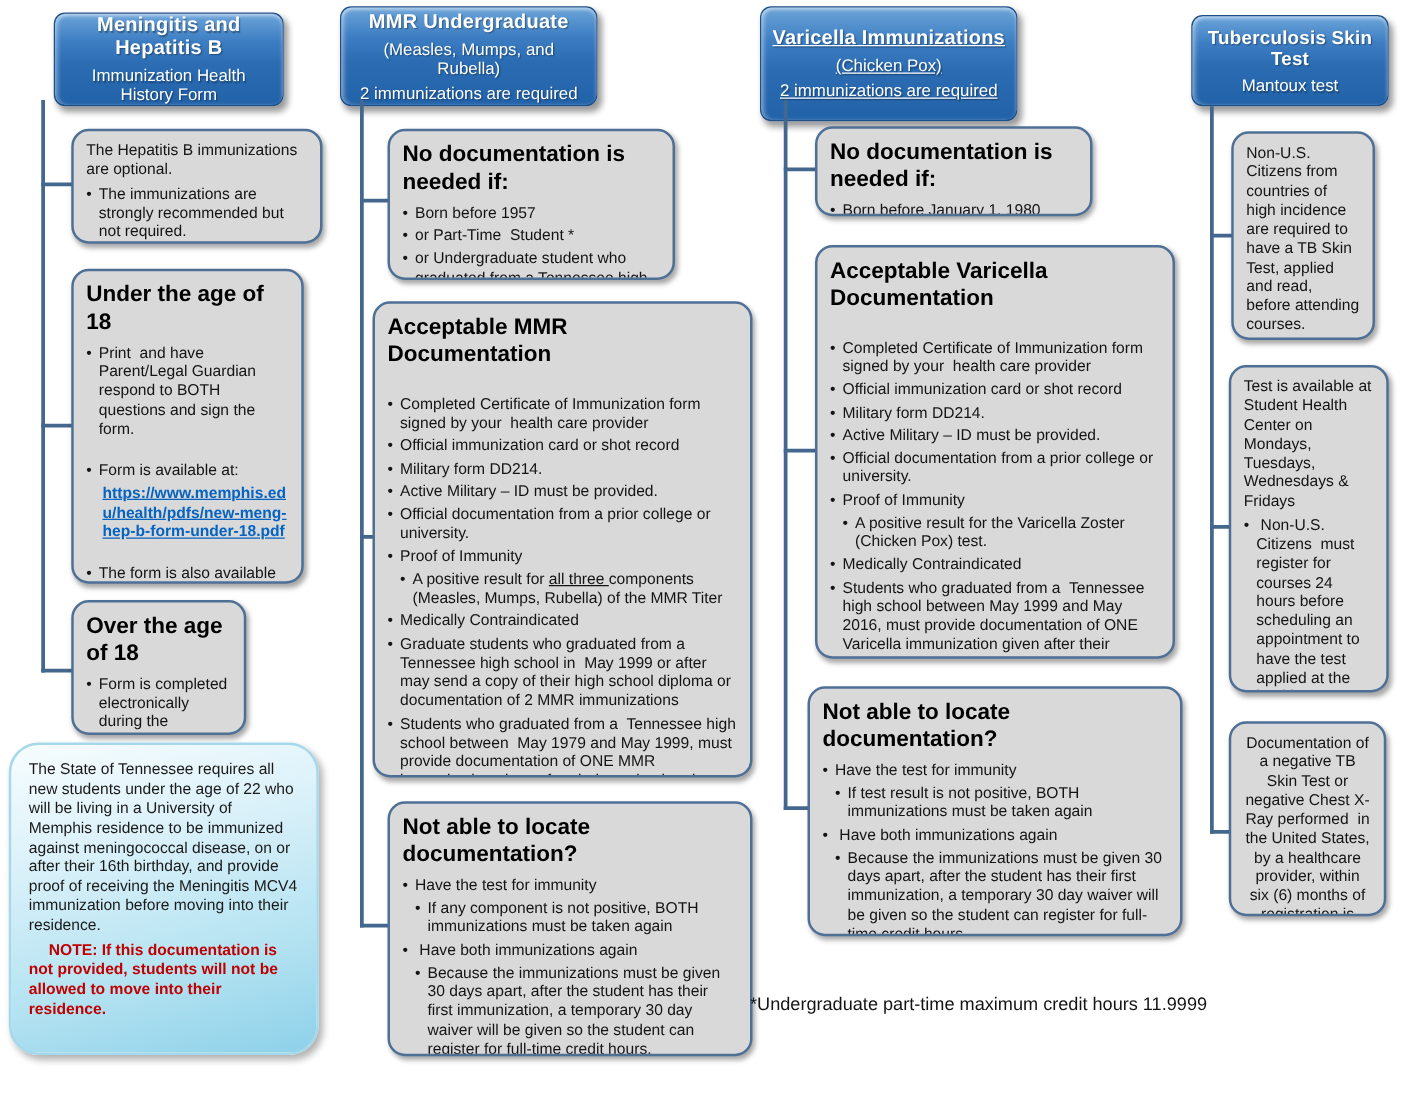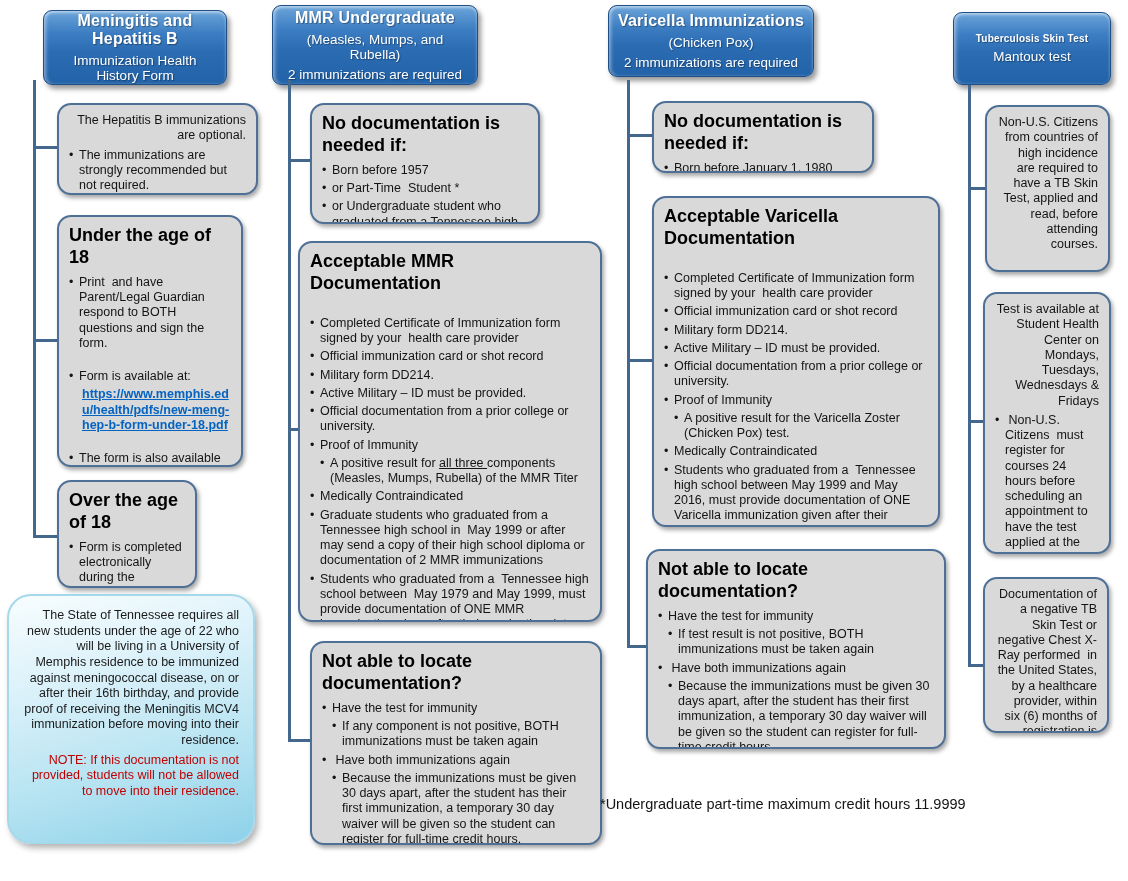--- a/index.html
+++ b/index.html
@@ -36,30 +36,30 @@
     position:absolute; box-sizing:border-box; overflow:hidden;
     background:linear-gradient(165deg,#f7fdfe 0%,#ddf2fa 30%,#b3e2f1 70%,#8dd1e9 100%);
     border:2px solid #a5d8ea; border-radius:24px;
     padding:12px 14px; font-size:12.5px; line-height:1.25; color:#1a1a1a;
     box-shadow:3px 4px 6px rgba(0,0,0,0.30);
     white-space:pre-wrap;
   }
   
   .blk{margin:0 0 3px 0;}
   .blk-heading{font-weight:bold; font-size:18px; margin-bottom:6px; color:#000;}
-  .blk-para{margin-bottom:4px;text-align:right;}
+  .blk-para{margin-bottom:4px;}
   .blk-bullet{padding-left:10px; position:relative;}
   .blk-bullet > .marker{position:absolute; left:0; top:0;}
   .blk-sub{margin-left:10px; padding-left:10px; position:relative;}
   .blk-sub > .marker{position:absolute; left:0; top:0;}
   .blk-linkline{padding-left:13px;}
   .blk-gap{height:12px;}
   .b{font-weight:normal;}
   .u{text-decoration:underline;}
-  .red{color:#c00000; font-weight:normal;}
+  .red{color:#c00000; font-weight:bold;margin-left:16px;}
   .link{color:#0563c1; text-decoration:underline; font-weight:bold; overflow-wrap:anywhere; cursor:pointer;}
   
   .spine,.stub{position:absolute; background:#44678e;}
   .spine{width:3px;}
   .stub{height:3px;}
   
   .footnotes{
     position:absolute; right:8px; top:794px; width:520px;
     font-size:14.5px; line-height:21.5px; color:#141414;
   }
@@ -90,44 +90,44 @@
   </div>
   <div class="spine" style="left:288px; top:80px; height:662px;"></div>
   <div class="stub" style="left:288px; top:159px; width:23px;"></div>
   <div class="stub" style="left:288px; top:428px; width:12px;"></div>
   <div class="stub" style="left:288px; top:739px; width:23px;"></div>
 
   <div class="gbox" style="left:310px; top:103px; width:230px; height:121px;"><div class="blk blk-heading"><span>No documentation is needed if:</span></div><div class="blk blk-bullet"><span class="marker">•</span><span>Born before 1957</span></div><div class="blk blk-bullet"><span class="marker">•</span><span>or Part-Time  Student *</span></div><div class="blk blk-bullet"><span class="marker">•</span><span>or </span><span class="b">Undergraduate</span><span> student who graduated from a </span><span class="b">Tennessee</span><span> high school in May 1999 or after</span></div></div>
   <div class="gbox" style="left:298px; top:241px; width:304px; height:381px;"><div class="blk blk-heading"><span>Acceptable MMR Documentation</span></div><div class="blk blk-gap"></div><div class="blk blk-bullet"><span class="marker">•</span><span>Completed Certificate of Immunization form signed by your  health care provider</span></div><div class="blk blk-bullet"><span class="marker">•</span><span>Official immunization card or shot record</span></div><div class="blk blk-bullet"><span class="marker">•</span><span>Military form DD214.</span></div><div class="blk blk-bullet"><span class="marker">•</span><span>Active Military – ID must be provided.</span></div><div class="blk blk-bullet"><span class="marker">•</span><span>Official documentation from a prior college or university.</span></div><div class="blk blk-bullet"><span class="marker">•</span><span>Proof of Immunity</span></div><div class="blk blk-sub"><span class="marker">•</span><span>A </span><span class="b">positive</span><span> result for </span><span class="u">all three </span><span>components (Measles, Mumps, Rubella) of the MMR Titer</span></div><div class="blk blk-bullet"><span class="marker">•</span><span>Medically Contraindicated</span></div><div class="blk blk-bullet"><span class="marker">•</span><span class="b">Graduate students</span><span> who graduated from a </span><span class="b">Tennessee</span><span> high school in  May 1999 or after may send a copy of their high school diploma or documentation of 2 MMR immunizations</span></div><div class="blk blk-bullet"><span class="marker">•</span><span>Students who graduated from a  </span><span class="b">Tennessee</span><span> high school between  May 1979 and May 1999, must provide documentation of </span><span class="b">ONE</span><span> MMR immunization </span><span class="b">given after their graduation date</span><span> or documentation of 2 MMR immunizations</span></div></div>
   <div class="gbox" style="left:310px; top:641px; width:292px; height:204px;"><div class="blk blk-heading"><span>Not able to locate documentation?</span></div><div class="blk blk-bullet"><span class="marker">•</span><span class="b">Have the test for immunity</span></div><div class="blk blk-sub"><span class="marker">•</span><span>If any component is not positive, BOTH immunizations must be taken again</span></div><div class="blk blk-bullet"><span class="marker">•</span><span class="b"> Have both immunizations again</span></div><div class="blk blk-sub"><span class="marker">•</span><span>Because the immunizations must be given 30 days apart, after the student has their first immunization, a temporary 30 day waiver will be given so the student can register for full-time credit hours.</span></div></div>
 
-  <div class="hdr" style="left:608px; top:5px; width:206px; height:72px;">
+  <div class="hdr" style="left:608px; top:5px; width:206px; height:92px;text-decoration:underline;">
     <div class="t1">Varicella  Immunizations</div>
     <div class="t2">(Chicken Pox)</div>
     <div class="t2">2 immunizations are required</div>
   </div>
   <div class="spine" style="left:627px; top:80px; height:568px;"></div>
   <div class="stub" style="left:627px; top:134px; width:26px;"></div>
   <div class="stub" style="left:627px; top:359px; width:26px;"></div>
   <div class="stub" style="left:627px; top:645px; width:20px;"></div>
 
   <div class="gbox" style="left:652px; top:101px; width:222px; height:72px;"><div class="blk blk-heading"><span>No documentation is needed if:</span></div><div class="blk blk-bullet"><span class="marker">•</span><span>Born before January 1, 1980</span></div><div class="blk blk-bullet"><span class="marker">•</span><span>or Part-Time Student *</span></div></div>
   <div class="gbox" style="left:652px; top:196px; width:288px; height:331px;"><div class="blk blk-heading"><span>Acceptable Varicella Documentation</span></div><div class="blk blk-gap"></div><div class="blk blk-bullet"><span class="marker">•</span><span>Completed Certificate of Immunization form signed by your  health care provider</span></div><div class="blk blk-bullet"><span class="marker">•</span><span>Official immunization card or shot record</span></div><div class="blk blk-bullet"><span class="marker">•</span><span>Military form DD214.</span></div><div class="blk blk-bullet"><span class="marker">•</span><span>Active Military – ID must be provided.</span></div><div class="blk blk-bullet"><span class="marker">•</span><span>Official documentation from a prior college or university.</span></div><div class="blk blk-bullet"><span class="marker">•</span><span>Proof of Immunity</span></div><div class="blk blk-sub"><span class="marker">•</span><span>A </span><span class="b">positive</span><span> result for the Varicella Zoster (Chicken Pox) test.</span></div><div class="blk blk-bullet"><span class="marker">•</span><span>Medically Contraindicated</span></div><div class="blk blk-bullet"><span class="marker">•</span><span>Students who graduated from a  </span><span class="b">Tennessee</span><span> high school between May 1999 and May 2016, must provide documentation of </span><span class="b">ONE</span><span> Varicella immunization </span><span class="b">given after their graduation date</span><span> or documentation of 2 Varicella immunizations</span></div></div>
   <div class="gbox" style="left:646px; top:549px; width:300px; height:200px;"><div class="blk blk-heading"><span>Not able to locate documentation?</span></div><div class="blk blk-bullet"><span class="marker">•</span><span class="b">Have the test for immunity</span></div><div class="blk blk-sub"><span class="marker">•</span><span>If test result is not positive, BOTH immunizations must be taken again</span></div><div class="blk blk-bullet"><span class="marker">•</span><span class="b"> Have both immunizations again</span></div><div class="blk blk-sub"><span class="marker">•</span><span>Because the immunizations must be given 30 days apart, after the student has their first immunization, a temporary 30 day waiver will be given so the student can register for full-time credit hours.</span></div></div>
 
   <div class="hdr" style="left:953px; top:12px; width:158px; height:73px;">
-    <div class="t1" style="font-size:10px;">Tuberculosis Skin Test</div>
+    <div class="t1" style="font-size:15px;">Tuberculosis Skin Test</div>
     <div class="t2">Mantoux test</div>
   </div>
   <div class="spine" style="left:968px; top:85px; height:582px;"></div>
   <div class="stub" style="left:968px; top:187px; width:18px;"></div>
   <div class="stub" style="left:968px; top:420px; width:16px;"></div>
   <div class="stub" style="left:968px; top:664px; width:16px;"></div>
 
-  <div class="gbox" style="left:985px; top:105px; width:125px; height:167px;"><div class="blk blk-para"><span>Non-U.S. Citizens from countries of high incidence are required to have a TB Skin Test, </span><span class="b">applied and read</span><span>, before attending courses.</span></div></div>
+  <div class="gbox" style="left:985px; top:105px; width:115px; height:167px;"><div class="blk blk-para"><span>Non-U.S. Citizens from countries of high incidence are required to have a TB Skin Test, </span><span class="b">applied and read</span><span>, before attending courses.</span></div></div>
   <div class="gbox" style="left:983px; top:292px; width:128px; height:262px;"><div class="blk blk-para"><span>Test is available at Student Health Center on Mondays, Tuesdays, Wednesdays &amp; Fridays</span></div><div class="blk blk-bullet"><span class="marker">•</span><span> Non-U.S. Citizens  must register for courses 24 hours before scheduling an appointment to have the test applied at the health center.</span></div></div>
   <div class="gbox center" style="left:983px; top:577px; width:126px; height:156px;"><div class="blk blk-para"><span>Documentation of a negative TB Skin Test or negative Chest X-Ray performed  in the United States, by a healthcare provider, within  six (6) months of registration is acceptable.</span></div></div>
 
   <div class="footnotes">
     <div>*Undergraduate part-time maximum credit hours 11.9999</div>
   </div>
 
 </div>
 
 </body></html>

